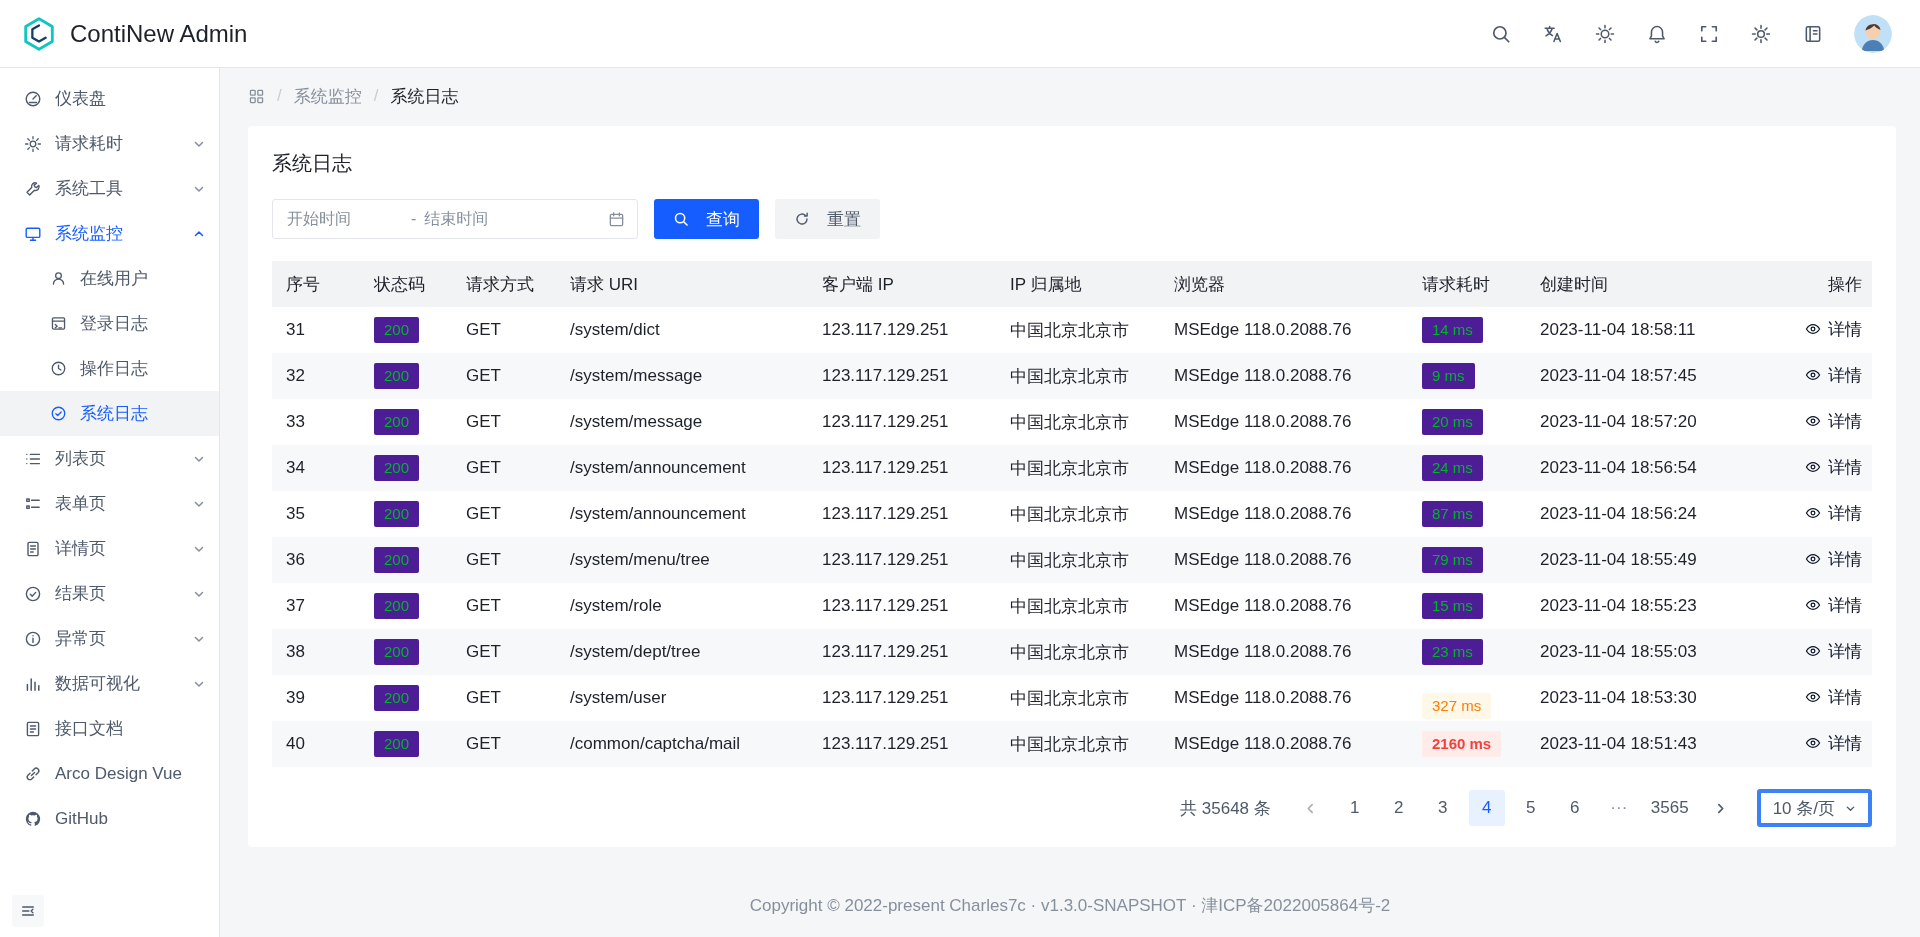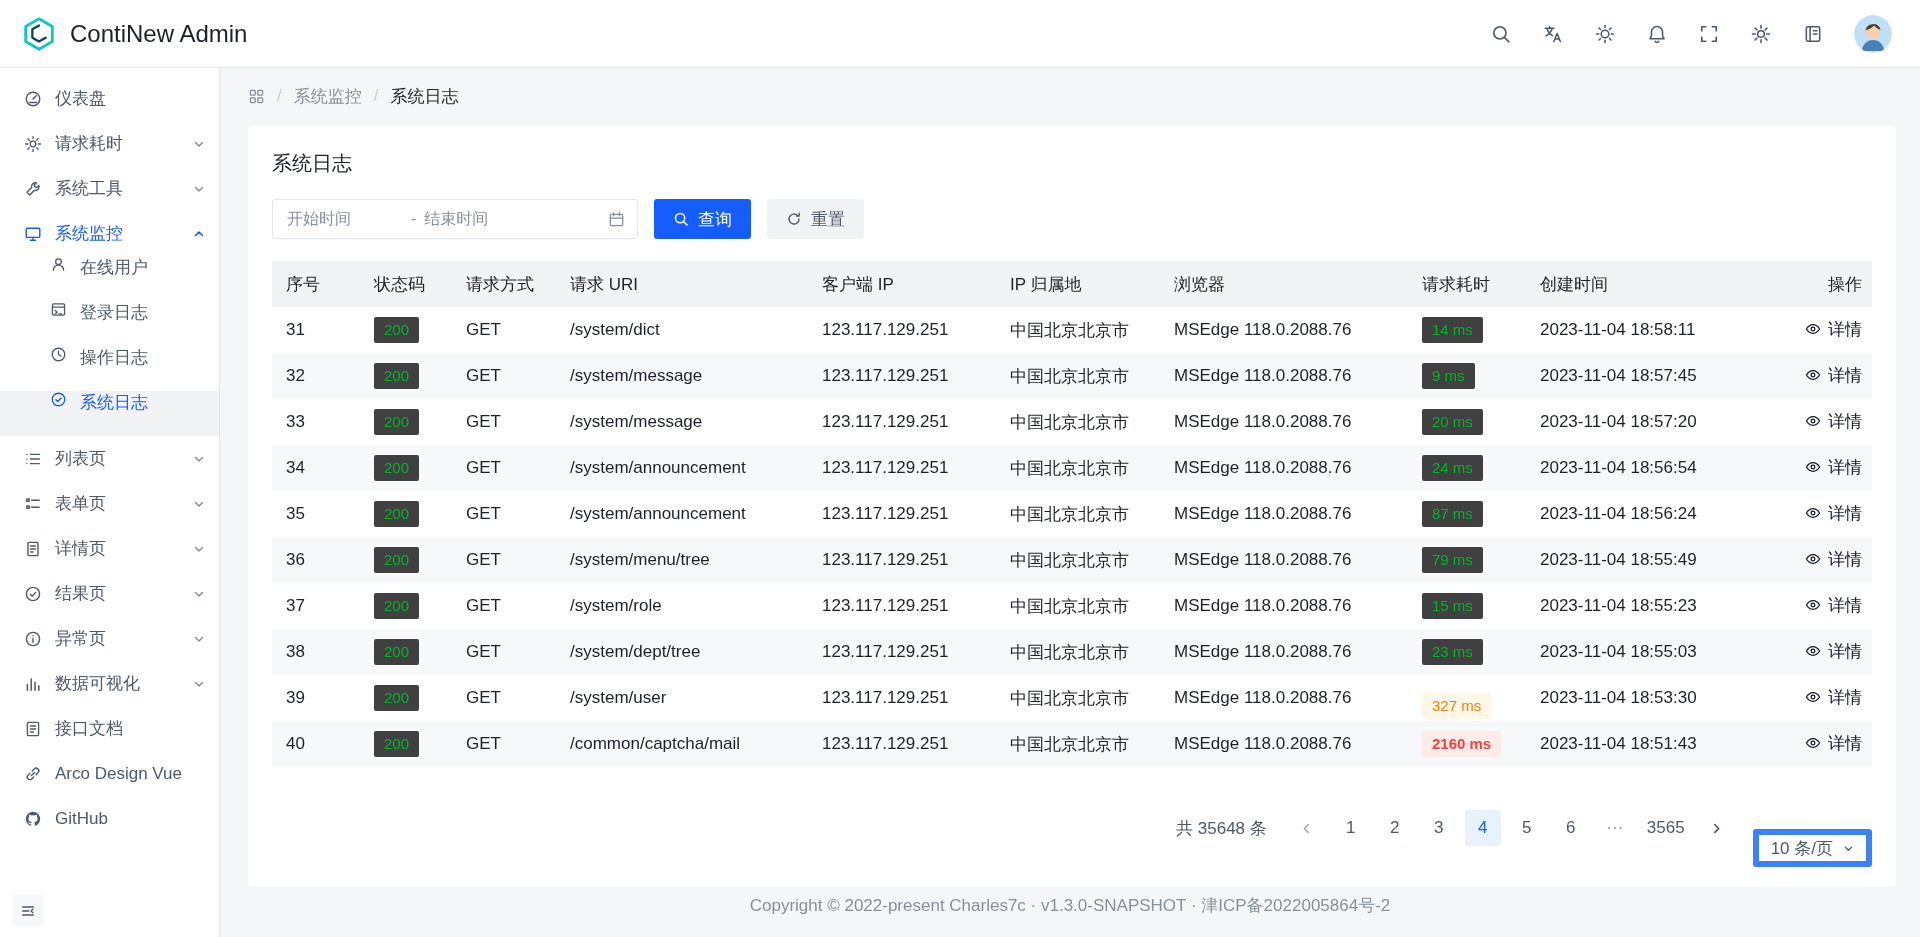--- a/index.html
+++ b/index.html
@@ -30,21 +30,21 @@
     padding-top:8px; position:relative; flex:0 0 220px;
   }
   .menu-item {
     height:45px; display:flex; align-items:center; gap:13px;
     padding:0 14px 0 24px; font-size:17px; color:#4e5969; cursor:pointer;
   }
   .menu-item .mi-label { flex:1; white-space:nowrap; }
   .menu-item .chev { color:#86909c; }
   .menu-item.active-parent, .menu-item.active-parent .chev { color:#165dff; }
   .submenu-item {
-    height:45px; display:flex; gap:13px;
+    height:45px; display:flex; align-items:center; gap:13px;
     padding:0 14px 0 50px; font-size:17px; color:#4e5969; cursor:pointer;
   }
   .submenu-item.active { background:#f2f3f5; color:#165dff; }
   .collapse-btn {
     position:absolute; left:12px; bottom:10px; width:32px; height:32px;
     display:flex; align-items:center; justify-content:center;
     color:#4e5969; border-radius:3px; cursor:pointer; background:#f7f8fa;
   }
 
   
@@ -70,39 +70,39 @@
   }
   .range-picker input {
     border:none; outline:none; width:120px; font-size:16px;
     font-family:inherit; color:#4e5969; background:transparent;
   }
   .range-picker input::placeholder { color:#86909c; }
   .range-sep { color:#86909c; font-size:16px; }
   .range-picker .cal { margin-left:auto; color:#86909c; }
   .btn {
     height:40px; border:none; border-radius:3px; font-size:17px; font-family:inherit;
-    display:inline-flex; align-items:center; gap:9px; padding:0 19px; cursor:pointer;
+    display:inline-flex; align-items:center; gap:17px; padding:0 19px; cursor:pointer;
   }
   .btn-primary { background:#165dff; color:#fff; }
   .btn-secondary { background:#f2f3f5; color:#4e5969; }
 
   
   table.log-table { width:100%; border-collapse:collapse; table-layout:fixed; font-size:17px; }
   .log-table thead th {
     background:#f2f3f5; height:46px; text-align:left; font-weight:500;
     color:#1d2129; padding:0 14px; white-space:nowrap;
   }
   .log-table tbody td { height:46px; padding:0 14px; color:#1d2129; white-space:nowrap; overflow:hidden; }
   .log-table tbody tr:nth-child(even) { background:#f7f8fa; }
   .log-table th:last-child, .log-table td:last-child { text-align:right; padding-right:10px; }
 
   .badge {
     display:inline-block; padding:4px 10px; border-radius:2px; font-size:15px; line-height:1.2;
   }
-  .badge-success, .lv-fast { background:#404040; color:#00b42a;text-align:right; }
+  .badge-success, .lv-fast { background:#4c1d95; color:#00b42a;text-align:right; }
   .lv-medium { background:#fff7e8; color:#ff7d00;margin-top:16px; }
   .lv-slow { background:#ffece8; color:#f53f3f;font-weight:bold; }
 
   .detail-link {
     color:#0f172a; display:inline-flex; align-items:center; gap:7px;
     cursor:pointer; text-decoration:none; font-size:17px;
   }
 
   
   .pagination-row {
@@ -113,23 +113,23 @@
   .page-nav { width:36px; height:36px; display:flex; align-items:center; justify-content:center; cursor:pointer; border-radius:3px; }
   .page-nav.prev { color:#a9aeb8; }
   .page-nav.next { color:#4e5969; }
   .page-btn {
     min-width:36px; height:36px; display:inline-flex; align-items:center; justify-content:center;
     border-radius:3px; cursor:pointer; padding:0 6px;
   }
   .page-btn.active { background:#e8f1ff; color:#165dff; }
   .page-btn.ellipsis { color:#86909c; }
   .page-size {
-    height:38px; border:6px solid #3b82f6; border-radius:3px; background:#fff;
+    height:38px; border:4px solid #3b82f6; border-radius:3px; background:#fff;
     display:inline-flex; align-items:center; gap:10px; padding:0 12px; margin-left:10px;
-    cursor:pointer; color:#4e5969;margin-top:40px;
+    cursor:pointer; color:#4e5969;
   }
 
   .footer {
     margin-top:auto; text-align:center; padding-bottom:20px;
     font-size:17px; color:#86909c;
   }
 </style>
 </head>
 <body>
 

